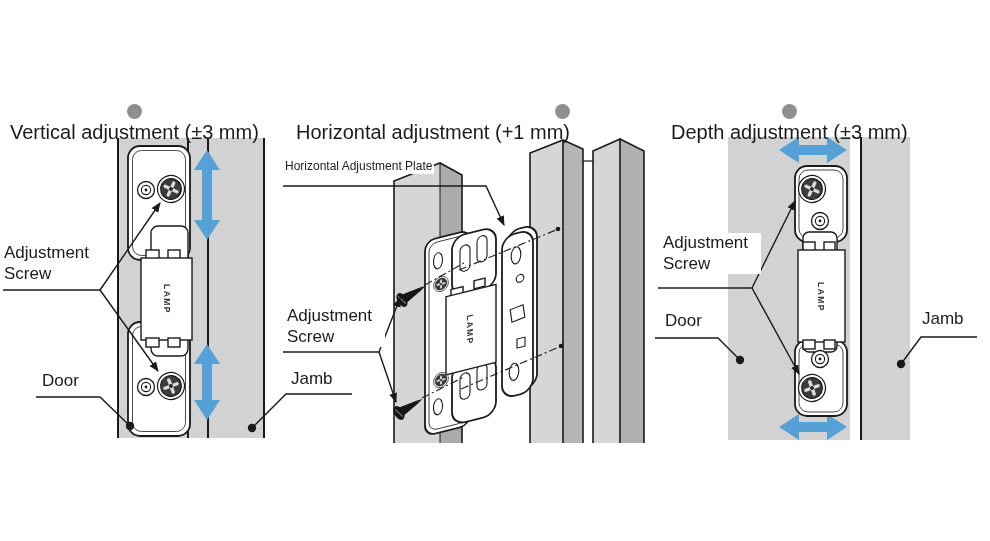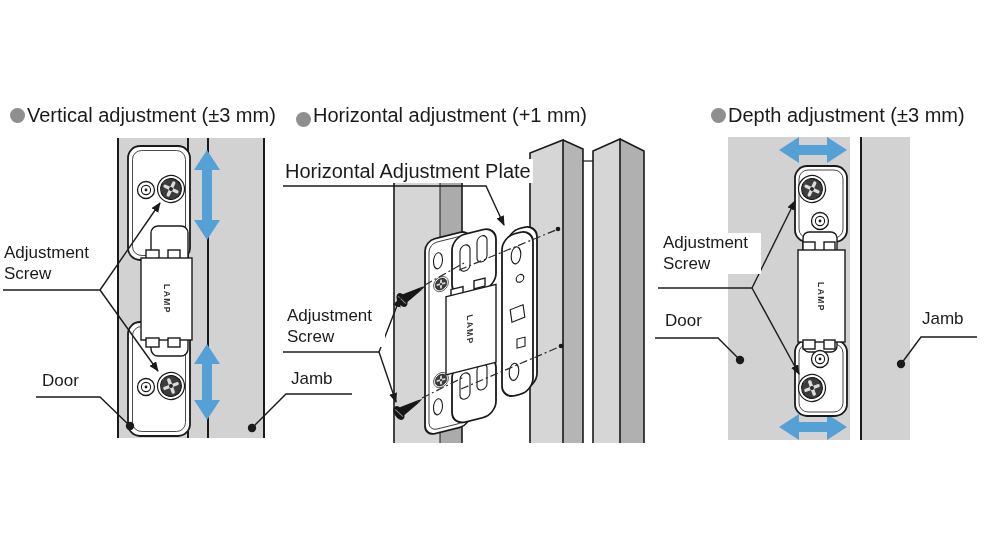--- a/index.html
+++ b/index.html
@@ -1,24 +1,24 @@
 <!DOCTYPE html>
 <html><head>
 <meta charset="utf-8">
 <style>
   html,body{margin:0;padding:0;background:#fff;}
   #stage{position:relative;width:990px;height:541px;background:#fff;overflow:hidden;
          font-family:"Liberation Sans",sans-serif;}
   #art{position:absolute;left:0;top:0;}
   .hdr{position:absolute;top:104px;display:flex;align-items:center;gap:2px;
-       font-size:20px;color:#1b1b1b;white-space:nowrap;}
+       font-size:20px;color:#1b1b1b;white-space:nowrap;flex-direction:column;}
   .bullet{width:15px;height:15px;border-radius:50%;background:#8f8f8f;flex:none;}
   .lbl{position:absolute;font-size:17px;line-height:1.22;color:#1b1b1b;
        background:#fff;padding:0 2px;}
-  .nowrap{white-space:nowrap;font-size:20px;}
+  .nowrap{white-space:nowrap;font-size:12px;}
   .wh{fill:#fff;stroke:#1a1a1a;stroke-width:1.8;}
   .wh2{fill:#fff;stroke:#1a1a1a;stroke-width:1.4;}
   .thin{fill:none;stroke:#1a1a1a;stroke-width:0.8;}
   .hole{fill:none;stroke:#1a1a1a;stroke-width:1.1;}
   .lead{fill:none;stroke:#1a1a1a;stroke-width:1.4;}
   .dash{fill:none;stroke:#2a2a2a;stroke-width:1.2;stroke-dasharray:8 3 2 3;}
   .edge{fill:none;stroke:#1a1a1a;stroke-width:1.6;}
   .blue{fill:#55a1d6;}
   .brand{font-family:"Liberation Sans",sans-serif;font-size:8.5px;font-weight:bold;
          letter-spacing:1.5px;fill:#333;text-anchor:middle;}
@@ -212,21 +212,21 @@
   </svg>
 
   <div class="hdr" style="left:10px;">
     <span class="bullet"></span>
     <span>Vertical adjustment (±3 mm)</span>
   </div>
   <div class="hdr" style="left:296px;align-items:flex-end;">
     <span class="bullet"></span>
     <span>Horizontal adjustment (+1 mm)</span>
   </div>
-  <div class="hdr" style="left:711px;justify-content:center;">
+  <div class="hdr" style="left:671px;justify-content:center;">
     <span class="bullet"></span>
     <span>Depth adjustment (±3 mm)</span>
   </div>
 
   <div class="lbl" style="left:2px;top:243px;width:96px;">Adjustment Screw</div>
   <div class="lbl" style="left:40px;top:371px;">Door</div>
   <div class="lbl" style="left:289px;top:369px;">Jamb</div>
 
   <div class="lbl nowrap" style="left:283px;top:159px;">Horizontal Adjustment Plate</div>
   <div class="lbl" style="left:285px;top:306px;width:96px;">Adjustment Screw</div>

